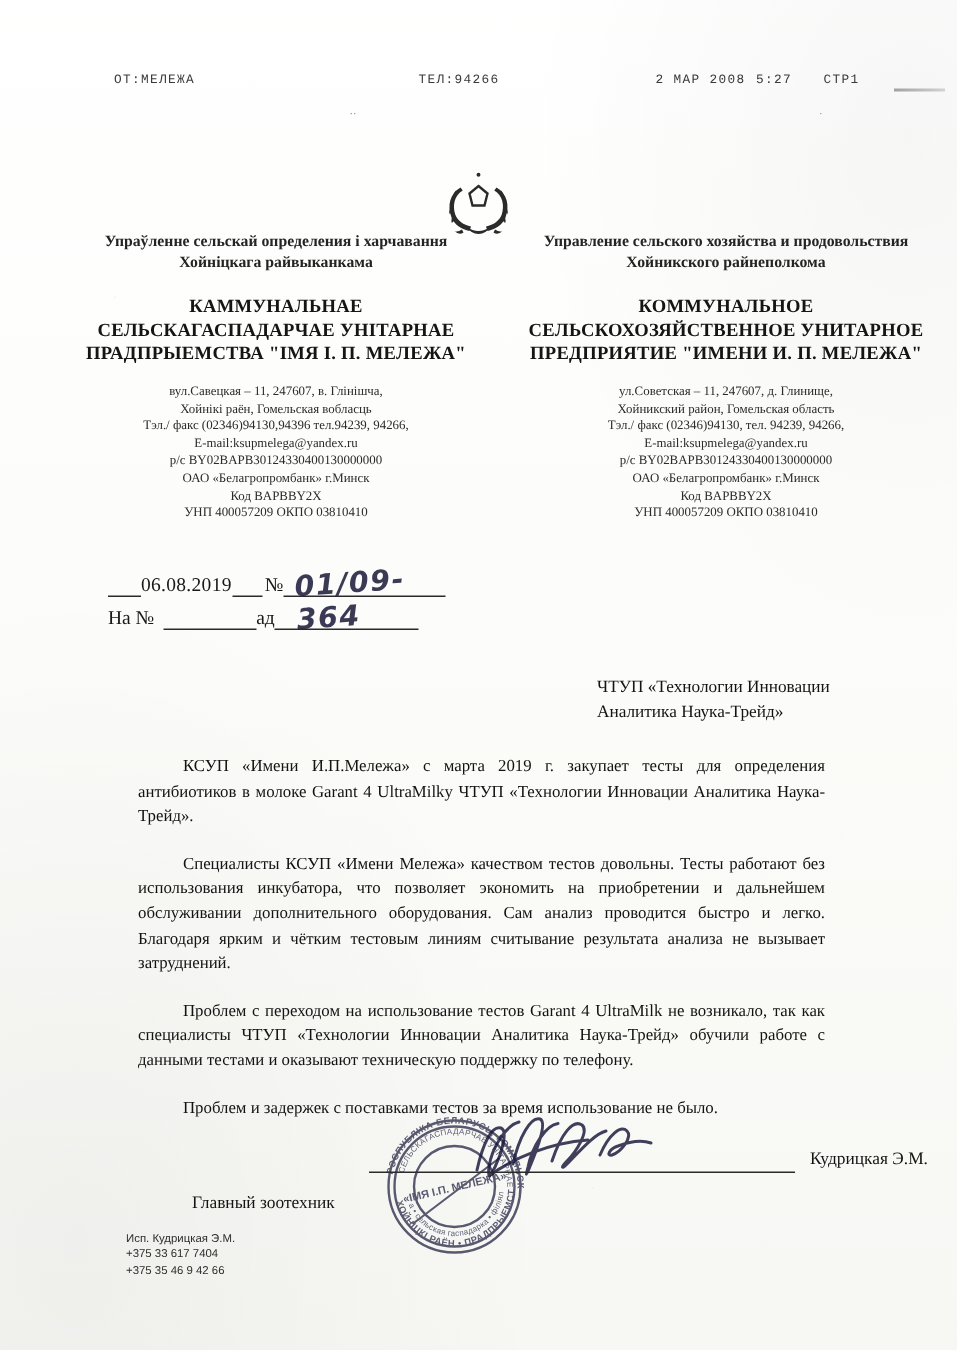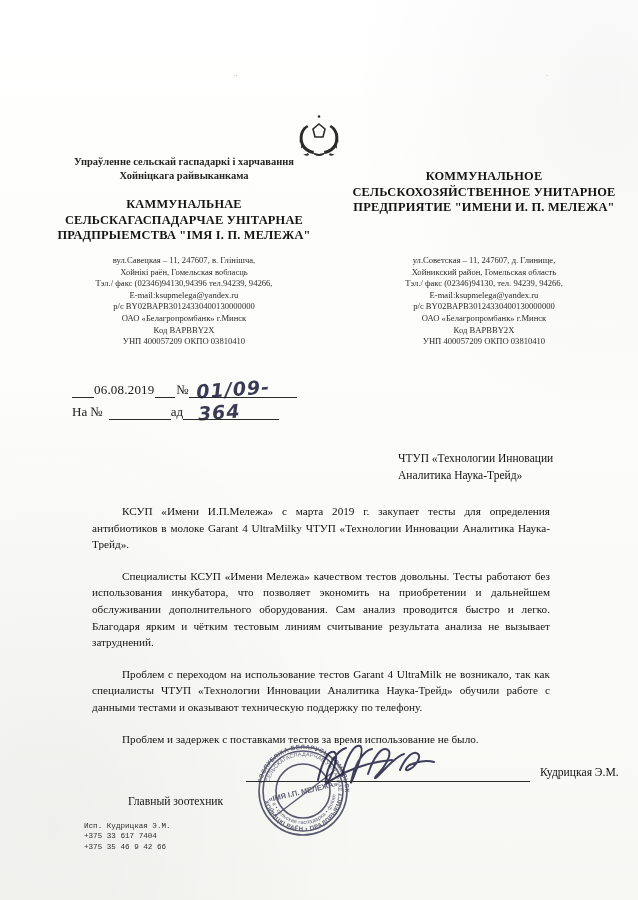--- a/index.html
+++ b/index.html
@@ -140,31 +140,39 @@
   
   .scribble{
     position:absolute;left:312px;top:736px;width:130px;height:58px;
     opacity:.82;
   }
 
   
   .footer{
     position:absolute;left:84px;top:821px;
     font-size:7.6px;line-height:10.4px;color:#2e2e2e;
-    font-family:Liberation Mono, monospace;
+    font-family:Liberation Sans, sans-serif;
   }
   .footer div{white-space:nowrap;}
 </style>
 </head>
 <body>
 
 <div class="page">
 
   <div class="speckle"></div>
 
+  <div class="faxbar">
+    <span class="fx-from">ОТ:МЕЛЕЖА</span>
+    <span class="fx-tel">ТЕЛ:94266</span>
+    <span class="fx-date">2 МАР  2008</span>
+    <span class="fx-time">5:27</span>
+    <span class="fx-page">СТР1</span>
+    <span class="fx-dash"></span>
+  </div>
   <span class="fx-tick">··</span>
   <span class="fx-tick2">·</span>
 
   <div class="emblem">
     <svg viewBox="0 0 60 46" width="60" height="46">
       <g fill="#2b2b2b">
         <circle cx="30" cy="3.5" r="1.3"></circle>
 
         <path d="M30 11 L36 16 L34 24 L26 24 L24 16 Z" fill="none" stroke="#2b2b2b" stroke-width="1.6"></path>
 
@@ -183,31 +191,35 @@
         <path d="M22 38 q8 6 16 0 q-3 5 -8 5 q-5 0 -8 -5 Z"></path>
         <path d="M19 40 q-3 2 -5 1 q3 3 6 1 Z"></path>
         <path d="M41 40 q3 2 5 1 q-3 3 -6 1 Z"></path>
       </g>
     </svg>
   </div>
 
   <div class="head-wrap">
     <div class="col col-l">
       <div class="dept">
-        <span>Упраўленне сельскай гаспадаркі  і харчавання</span><br>
+        <span>Упраўленне сельскай определения  і харчавання</span><br>
         <span>Хойніцкага райвыканкама</span>
       </div>
       <div class="orgname">
         <span class="l1">КАММУНАЛЬНАЕ</span>
         <span class="l2">СЕЛЬСКАГАСПАДАРЧАЕ   УНІТАРНАЕ</span>
         <span class="l3">ПРАДПРЫЕМСТВА "ІМЯ І. П. МЕЛЕЖА"</span>
       </div>
     </div>
 
     <div class="col col-r">
+      <div class="dept">
+        <span>Управление сельского хозяйства и продовольствия</span><br>
+        <span>Хойникского райнеполкома</span>
+      </div>
       <div class="orgname">
         <span class="l1">КОММУНАЛЬНОЕ</span>
         <span class="l2">СЕЛЬСКОХОЗЯЙСТВЕННОЕ УНИТАРНОЕ</span>
         <span class="l3">ПРЕДПРИЯТИЕ "ИМЕНИ И. П. МЕЛЕЖА"</span>
       </div>
     </div>
   </div>
 
   <div class="addr addr-l">
     <div>вул.Савецкая – 11, 247607, в. Глінішча,</div>

